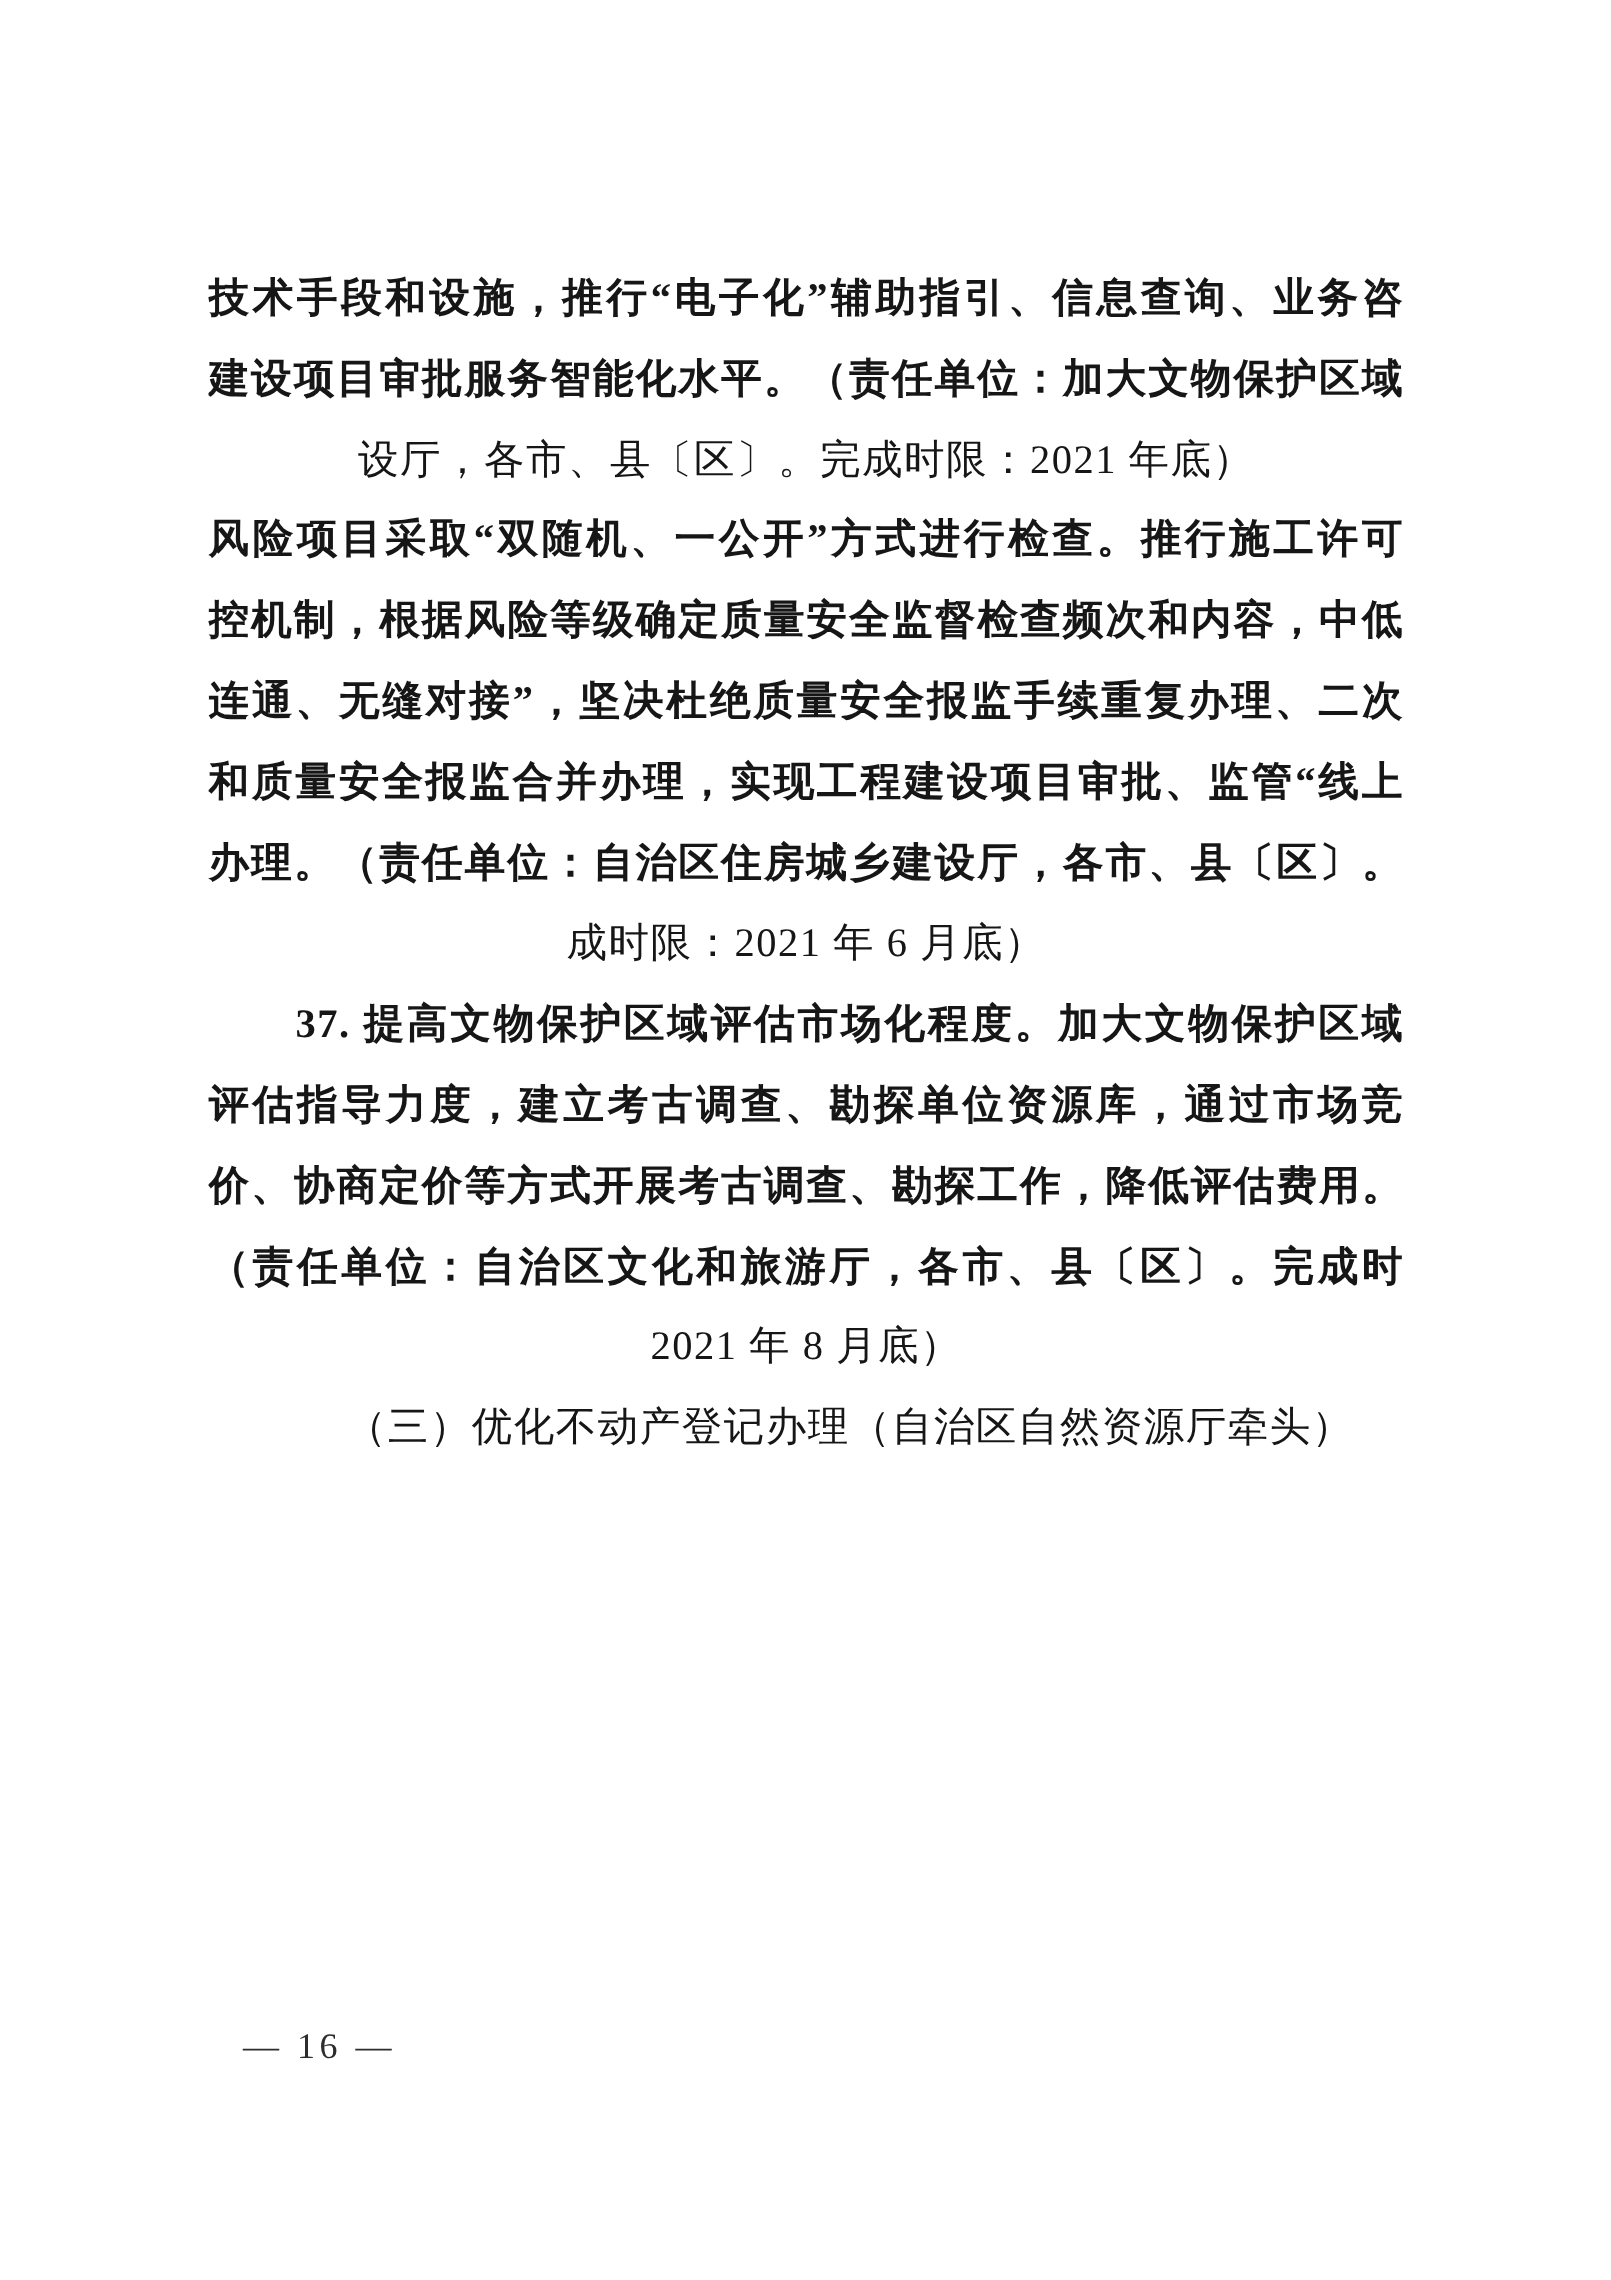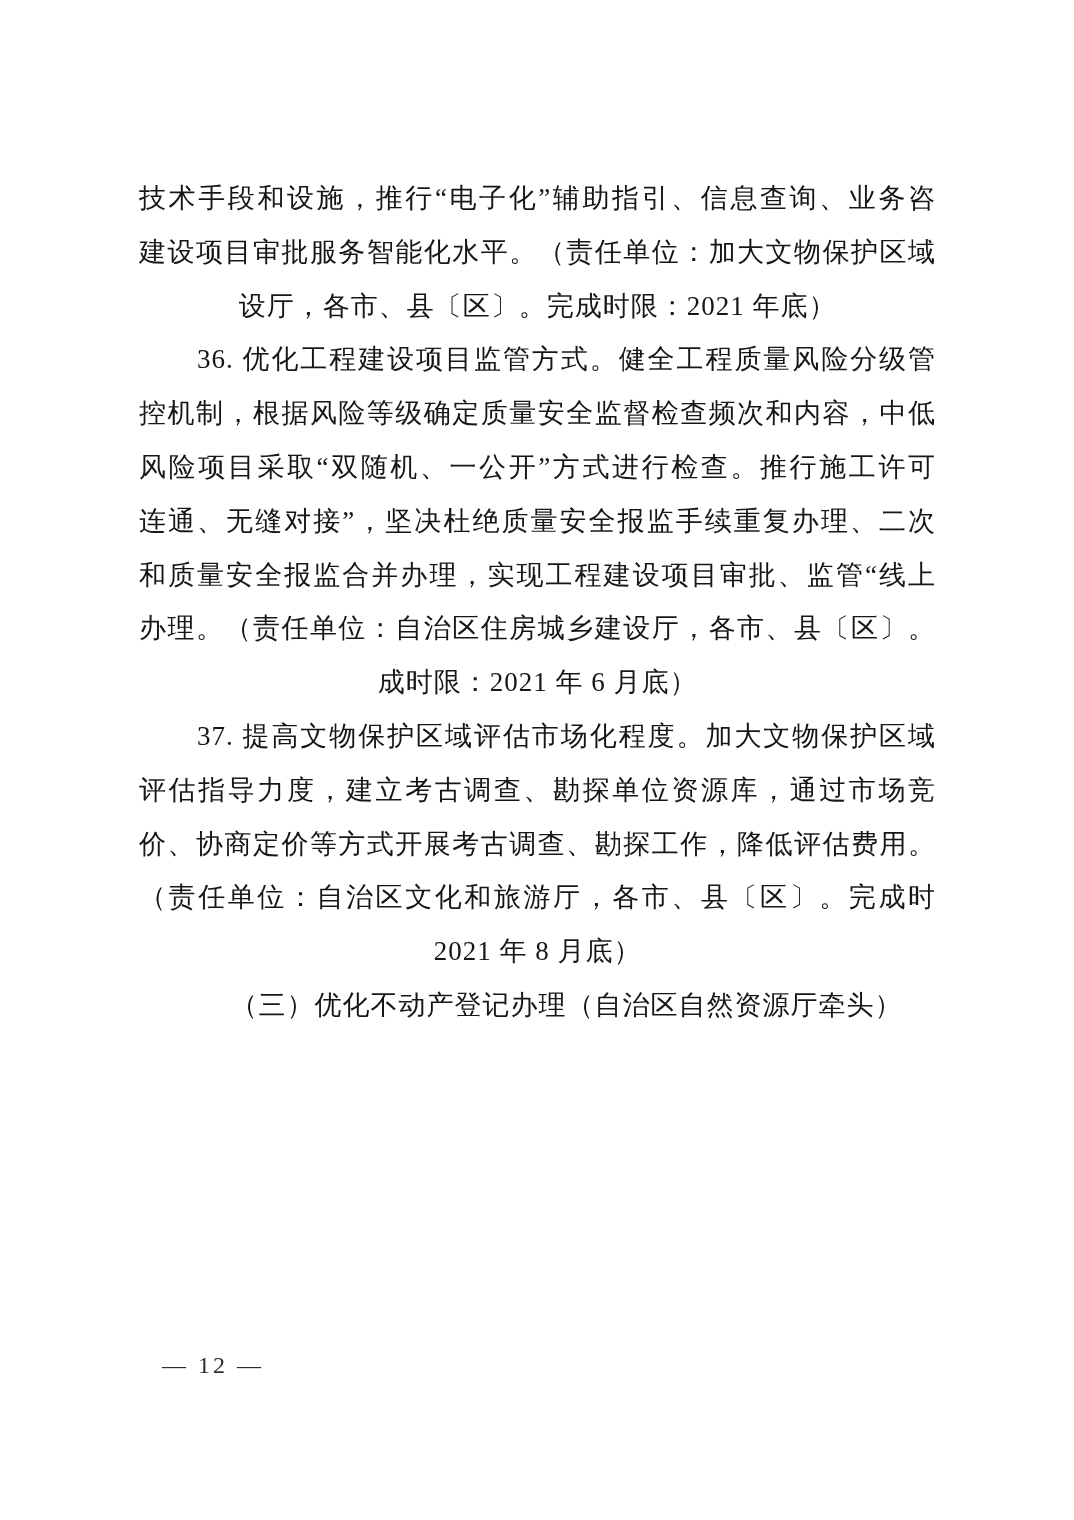--- a/index.html
+++ b/index.html
@@ -28,20 +28,21 @@
     letter-spacing: 1px;
     white-space: nowrap;
     text-align: center;
     color: #161616;
   }
   .line.fill {
     white-space: normal;
     text-align: justify;
     text-align-last: justify;
     overflow: hidden;
+    font-weight: bold;
   }
   .line.indent { text-indent: 58px; }
   .line.bold { font-weight: normal; }
   .page-number {
     position: absolute;
     left: 162px;
     top: 1350px;
     font-size: 24px;
     line-height: 30px;
     letter-spacing: 3px;
@@ -53,33 +54,32 @@
 <body>
 
 <div class="page">
   <div class="doc-body" id="doc-body">
       <div class="para">
         <div class="line fill">技术手段和设施，推行“电子化”辅助指引、信息查询、业务咨</div>
         <div class="line fill">建设项目审批服务智能化水平。（责任单位：加大文物保护区域</div>
         <div class="line">设厅，各市、县〔区〕。完成时限：2021 年底）</div>
       </div>
       <div class="para">
-        <div class="line fill indent">36. 优化工程建设项目监管方式。健全工程质量风险分级管</div>
+        <div class="line fill">风险项目采取“双随机、一公开”方式进行检查。推行施工许可</div>
         <div class="line fill">控机制，根据风险等级确定质量安全监督检查频次和内容，中低</div>
-        <div class="line fill">风险项目采取“双随机、一公开”方式进行检查。推行施工许可</div>
         <div class="line fill">连通、无缝对接”，坚决杜绝质量安全报监手续重复办理、二次</div>
         <div class="line fill">和质量安全报监合并办理，实现工程建设项目审批、监管“线上</div>
         <div class="line fill">办理。（责任单位：自治区住房城乡建设厅，各市、县〔区〕。完</div>
         <div class="line">成时限：2021 年 6 月底）</div>
       </div>
       <div class="para">
         <div class="line fill indent">37. 提高文物保护区域评估市场化程度。加大文物保护区域</div>
         <div class="line fill">评估指导力度，建立考古调查、勘探单位资源库，通过市场竞</div>
         <div class="line fill">价、协商定价等方式开展考古调查、勘探工作，降低评估费用。</div>
         <div class="line fill">（责任单位：自治区文化和旅游厅，各市、县〔区〕。完成时限：</div>
         <div class="line">2021 年 8 月底）</div>
       </div>
       <div class="para">
         <div class="line indent bold">（三）优化不动产登记办理（自治区自然资源厅牵头）</div>
       </div>
     </div>
-  <div class="page-number">— 12 —</div>
+  <div class="page-number">— 16 —</div>
 </div>
 
 </body></html>

